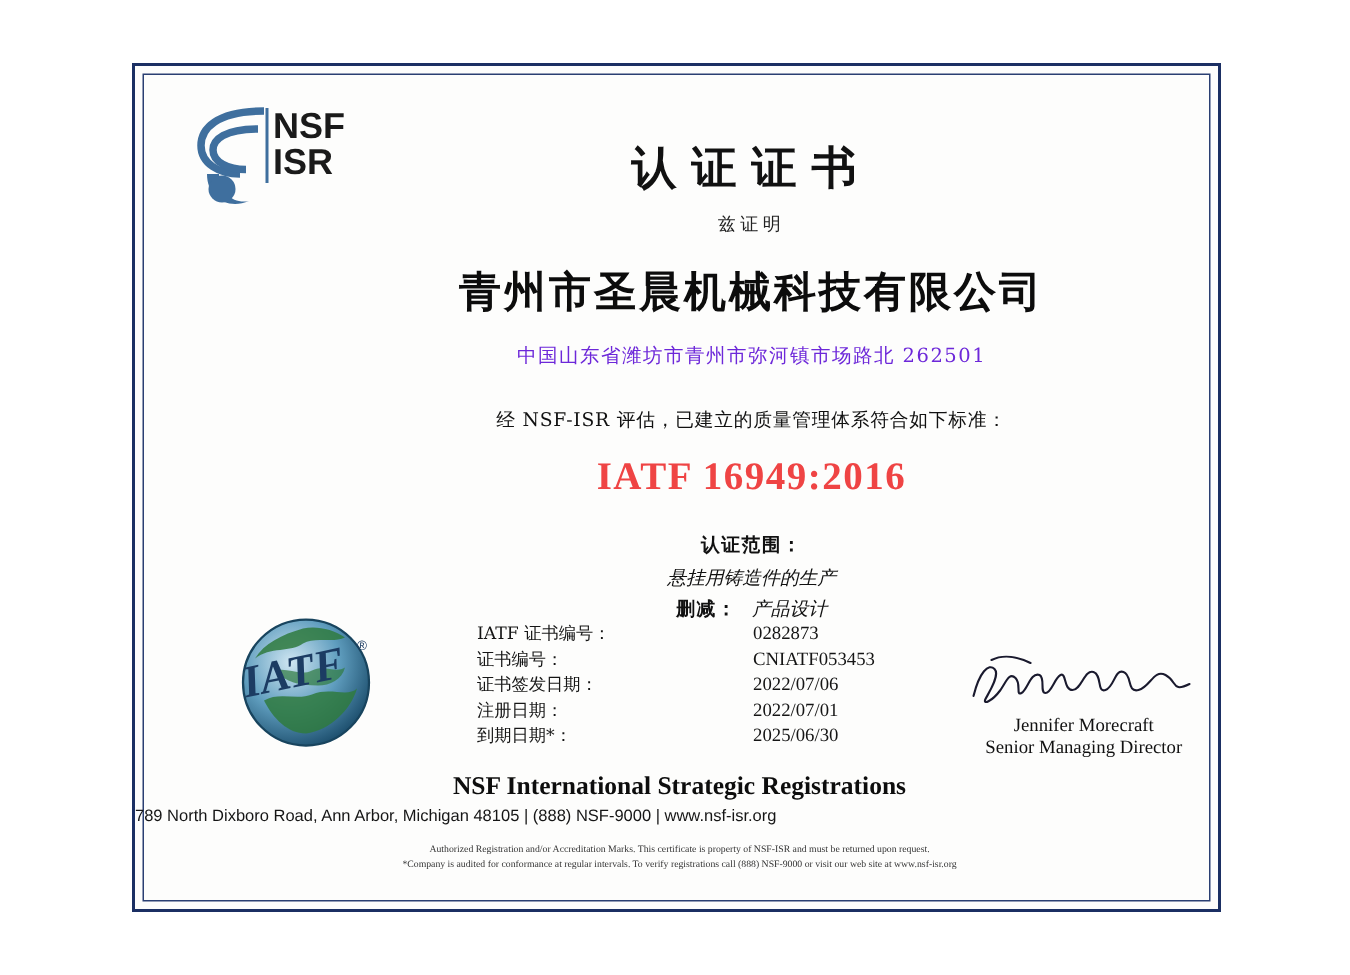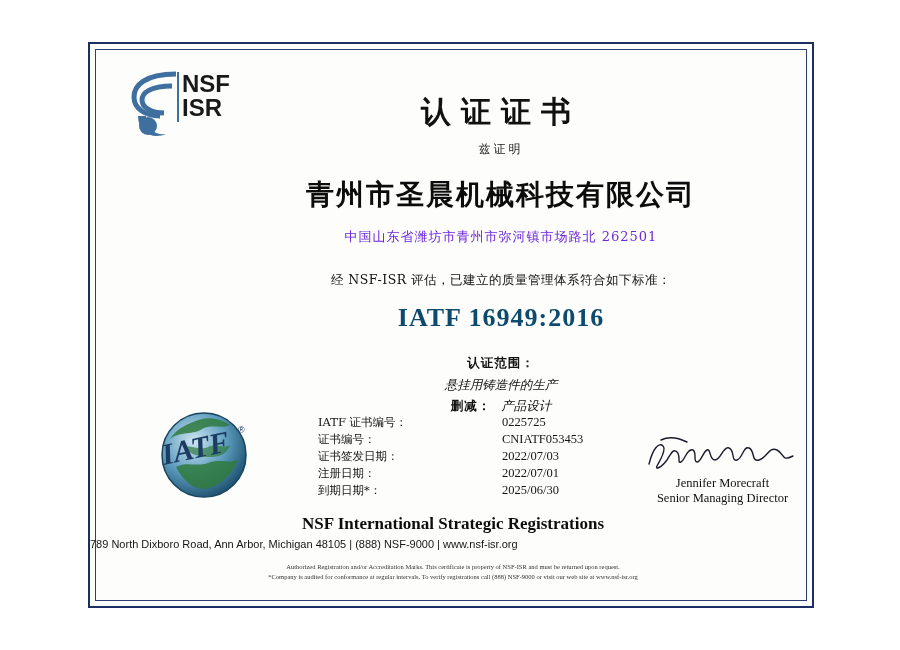--- a/index.html
+++ b/index.html
@@ -104,21 +104,21 @@
     font-size: 12.5px;
     letter-spacing: 0.5px;
     color: #111111;
     font-family: "DejaVu Serif", serif;
   }
   .standard {
     margin-top: 14px;
     font-size: 26px;
     font-weight: bold;
     letter-spacing: 1px;
-    color: #0c4a6e;
+    color: #ef4444;
     font-family: "Liberation Serif", serif;
   }
   .scope-label {
     margin-top: 22px;
     font-size: 12.5px;
     font-weight: bold;
     letter-spacing: 1px;
     color: #111111;
     font-family: "DejaVu Serif", serif;
   }
@@ -283,29 +283,29 @@
       <div class="exclusion-line">
         <span class="ex-label">删减：</span><span class="ex-value">产品设计</span>
       </div>
     </div>
 
     <div class="details">
       <table>
         <tbody>
           <tr>
             <td class="label">IATF 证书编号：</td>
-            <td class="value">0225725</td>
+            <td class="value">0282873</td>
           </tr>
           <tr>
             <td class="label">证书编号：</td>
             <td class="value">CNIATF053453</td>
           </tr>
           <tr>
             <td class="label">证书签发日期：</td>
-            <td class="value">2022/07/03</td>
+            <td class="value">2022/07/06</td>
           </tr>
           <tr>
             <td class="label">注册日期：</td>
             <td class="value">2022/07/01</td>
           </tr>
           <tr>
             <td class="label">到期日期*：</td>
             <td class="value">2025/06/30</td>
           </tr>
         </tbody>

